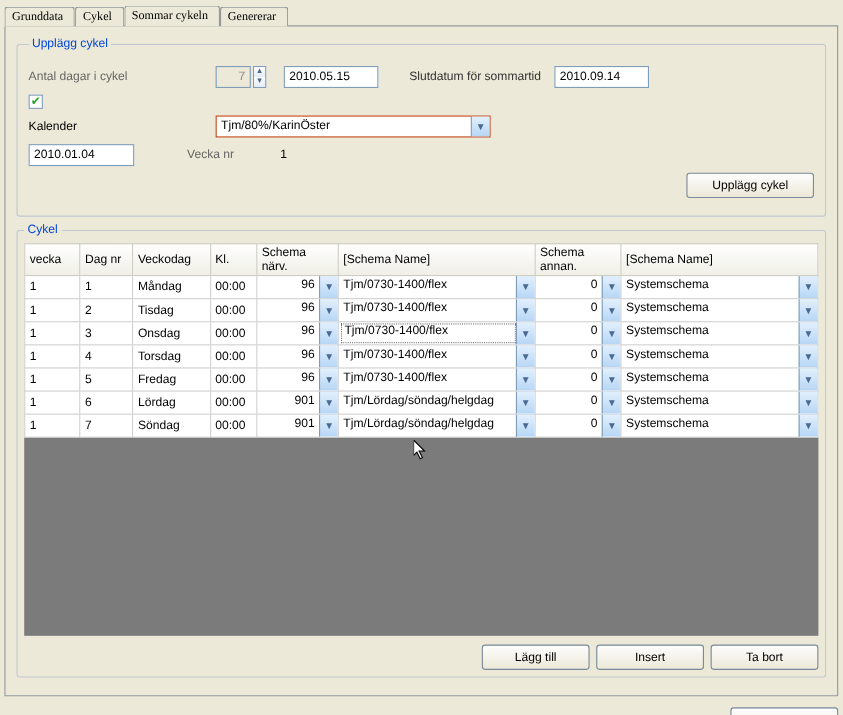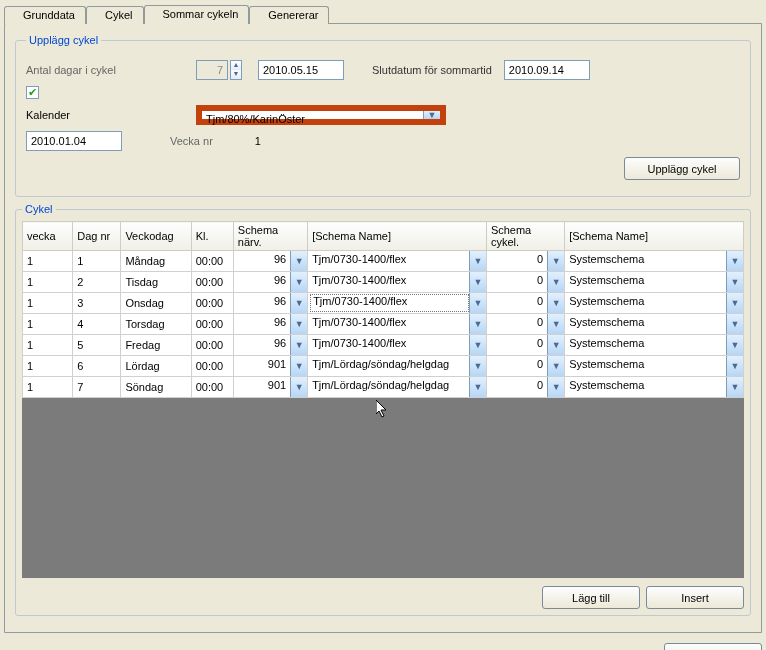--- a/index.html
+++ b/index.html
@@ -3,23 +3,23 @@
 <meta charset="utf-8">
 <style>
   * { box-sizing: border-box; font-family: Tahoma, sans-serif; font-size: 11px; }
   body { margin: 0; background: #ece9d8; padding: 4px; }
   .page { width: 762px; }
 
   
   .tabs { display: flex; align-items: flex-end; }
   .tab {
     border: 1px solid #919b9c; border-bottom: none;
-    padding: 2px 10px 3px 18px; margin-right: 0px; background: #ece9d8;
+    padding: 2px 10px 3px 6px; margin-right: 0px; background: #ece9d8;
     border-top-left-radius: 3px; border-top-right-radius: 3px;
-    cursor: pointer; position: relative; top: 1px;
+    cursor: pointer; position: relative; top: 1px; font-family: Liberation Serif, serif;
   }
   .tab.active { background: #ece9d8; padding-bottom: 4px; z-index: 2; }
 
   .panel {
     border: 1px solid #919b9c; background: #ece9d8;
     padding: 8px 10px 10px 10px; width: 758px; border-top-left-radius: 2px;
   }
 
   fieldset { border: 1px solid #c0c8d0; border-radius: 3px; margin: 2px 0 6px 0; padding: 8px 10px 10px 10px; }
   legend { color: #0046d5; padding: 0 3px; }
@@ -33,21 +33,21 @@
   }
   input[type=text].dis { background: #ece9d8; color: #888; text-align: right;}
   .spinbtns {
     display: inline-flex; flex-direction: column; margin-left: 2px; vertical-align: middle;
     border: 1px solid #7f9db9; height: 20px; width: 12px;
   }
   .spinbtns div { flex:1; background: linear-gradient(#fefefe,#e3ecf6); font-size:7px; text-align:center; line-height:8px; color:#4a6a94; }
 
   .cb { width: 13px; height: 13px; border: 1px solid #7f9db9; background:#fff; display:inline-flex; align-items:center; justify-content:center; margin-right:4px; color:#21a121; font-size:11px; line-height:11px; }
 
-  .select { display:inline-flex; height:20px; border:6px solid #c2410c; background:#fff; width:250px;}
+  .select { display:inline-flex; height:20px; border:1px solid #c2410c; background:#fff; width:250px;}
   .select span { flex:1; padding:2px 4px; }
   .dd-btn {
     width:17px; background: linear-gradient(#e2f0fd,#b7d6f5); border-left:1px solid #7f9db9;
     display:flex; align-items:center; justify-content:center; color:#4a6a94; font-size:9px;
   }
 
   .btn {
     height: 23px; width: 98px; border:1px solid #7a8a99; border-radius:3px;
     background: linear-gradient(#fdfdfd,#ece9d8); cursor:pointer; padding:0 4px;
   }
@@ -137,21 +137,21 @@
               <col style="width:178px">
           </colgroup>
           <thead>
               <tr id="thead-row">
                 <th>vecka</th>
                 <th>Dag nr</th>
                 <th>Veckodag</th>
                 <th>Kl.</th>
                 <th>Schema närv.</th>
                 <th>[Schema Name]</th>
-                <th>Schema cykel.</th>
+                <th>Schema annan.</th>
                 <th>[Schema Name]</th>
               </tr>
             </thead>
           <tbody id="tbody">
               <tr>
                 <td>1</td>
                 <td>1</td>
                 <td>Måndag</td>
                 <td>00:00</td>
                 <td class="num sel">
@@ -360,20 +360,21 @@
                 </td>
               </tr>
             </tbody>
         </table>
         <div class="gridarea"></div>
       </div>
 
       <div class="footer-row">
         <button class="btn">Lägg till</button>
         <button class="btn">Insert</button>
+        <button class="btn">Ta bort</button>
       </div>
     </fieldset>
 
   </div>
 
   <div class="outer-footer">
     <button class="btn">Spara</button>
   </div>
 </div>
 

